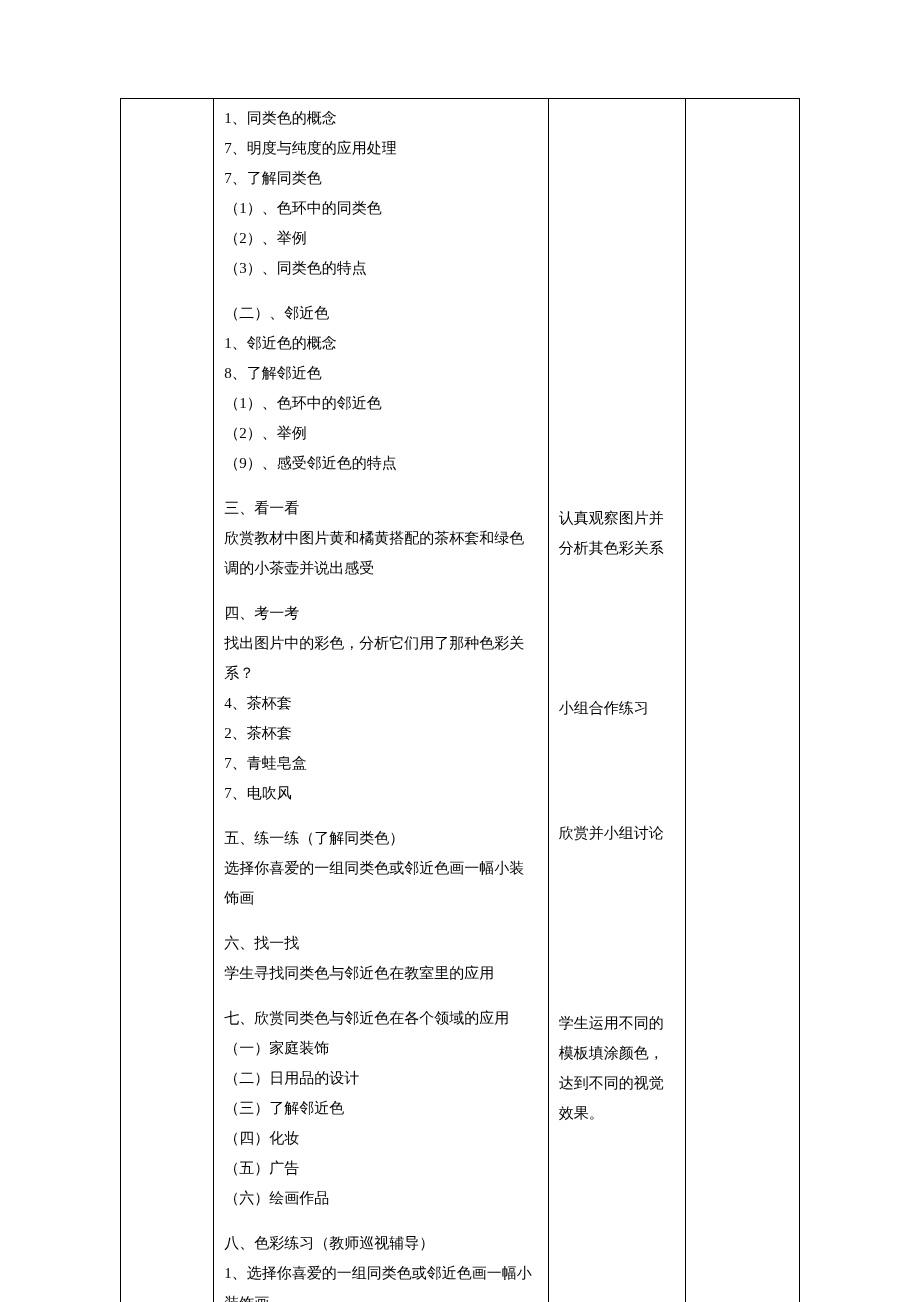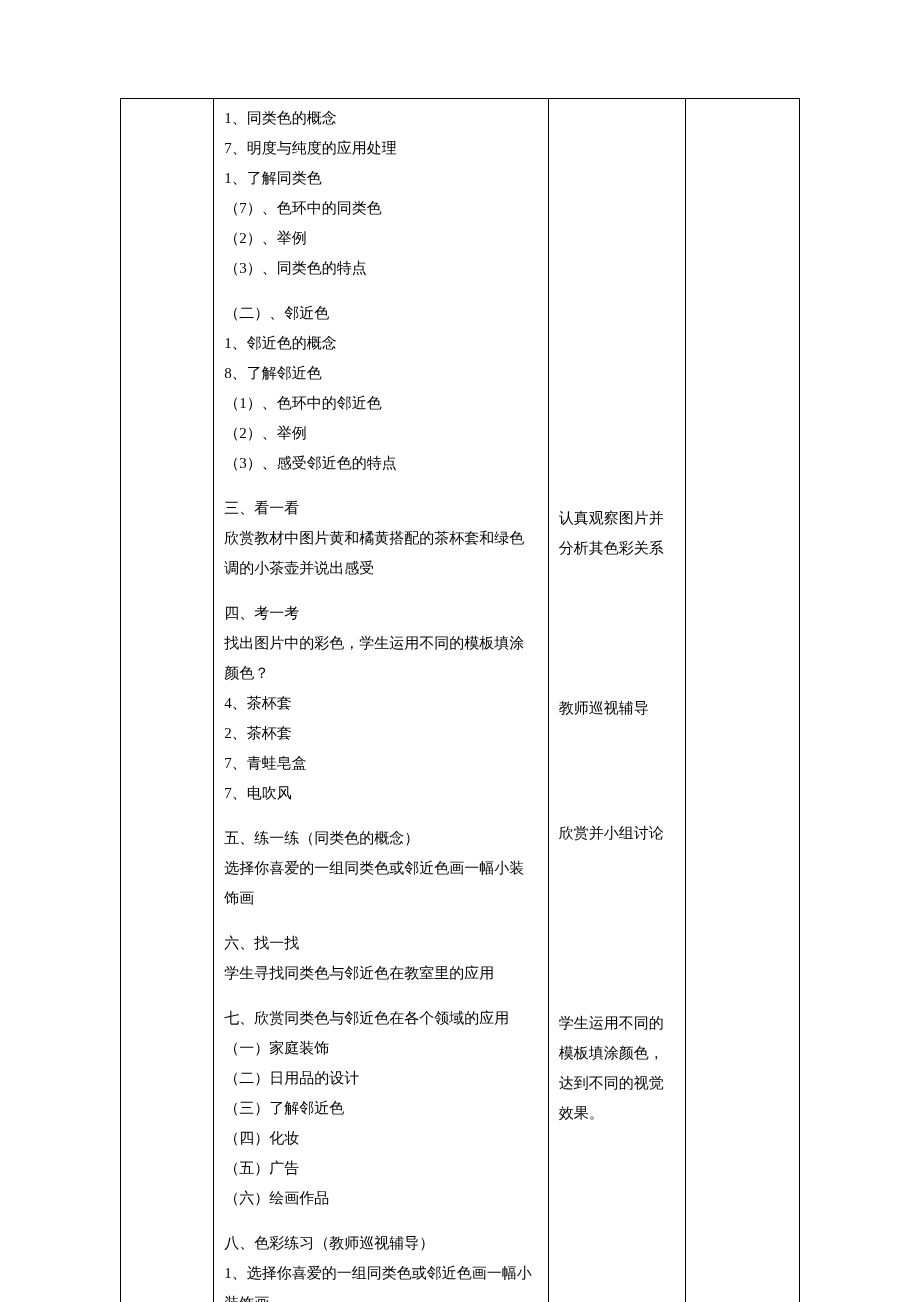--- a/index.html
+++ b/index.html
@@ -47,47 +47,47 @@
   <col class="col3">
   <col class="col4">
 </colgroup>
 <tbody>
         <tr>
 <td></td>
 
 <td>
   <div class="block">1、同类色的概念</div>
   <div class="block">7、明度与纯度的应用处理</div>
-  <div class="block">1、了解同类色</div>
-  <div class="block">（7）、色环中的同类色</div>
+  <div class="block">7、了解同类色</div>
+  <div class="block">（1）、色环中的同类色</div>
   <div class="block">（2）、举例</div>
   <div class="block">（3）、同类色的特点</div>
   <div class="blank"></div>
 
   <div class="block">（二）、邻近色</div>
   <div class="block">1、邻近色的概念</div>
   <div class="block">8、了解邻近色</div>
   <div class="block">（1）、色环中的邻近色</div>
   <div class="block">（2）、举例</div>
-  <div class="block">（3）、感受邻近色的特点</div>
+  <div class="block">（9）、感受邻近色的特点</div>
   <div class="blank"></div>
 
   <div class="block">三、看一看</div>
   <div class="block">欣赏教材中图片黄和橘黄搭配的茶杯套和绿色调的小茶壶并说出感受</div>
   <div class="blank"></div>
 
   <div class="block">四、考一考</div>
-  <div class="block">找出图片中的彩色，学生运用不同的模板填涂颜色？</div>
+  <div class="block">找出图片中的彩色，分析它们用了那种色彩关系？</div>
   <div class="block">4、茶杯套</div>
   <div class="block">2、茶杯套</div>
   <div class="block">7、青蛙皂盒</div>
   <div class="block">7、电吹风</div>
   <div class="blank"></div>
 
-  <div class="block">五、练一练（同类色的概念）</div>
+  <div class="block">五、练一练（了解同类色）</div>
   <div class="block">选择你喜爱的一组同类色或邻近色画一幅小装饰画</div>
   <div class="blank"></div>
 
   <div class="block">六、找一找</div>
   <div class="block">学生寻找同类色与邻近色在教室里的应用</div>
   <div class="blank"></div>
 
   <div class="block">七、欣赏同类色与邻近色在各个领域的应用</div>
   <div class="block">（一）家庭装饰</div>
   <div class="block">（二）日用品的设计</div>
@@ -98,21 +98,21 @@
   <div class="blank"></div>
 
   <div class="block">八、色彩练习（教师巡视辅导）</div>
   <div class="block">1、选择你喜爱的一组同类色或邻近色画一幅小装饰画。</div>
 </td>
 
 <td>
   <div style="height:400px;"></div>
   <div class="annot">认真观察图片并分析其色彩关系</div>
   <div style="height:130px;"></div>
-  <div class="annot">教师巡视辅导</div>
+  <div class="annot">小组合作练习</div>
   <div style="height:95px;"></div>
   <div class="annot">欣赏并小组讨论</div>
   <div style="height:160px;"></div>
   <div class="annot">学生运用不同的模板填涂颜色，达到不同的视觉效果。</div>
 </td>
 
 <td></td>
 </tr>
 </tbody>
     </table>

